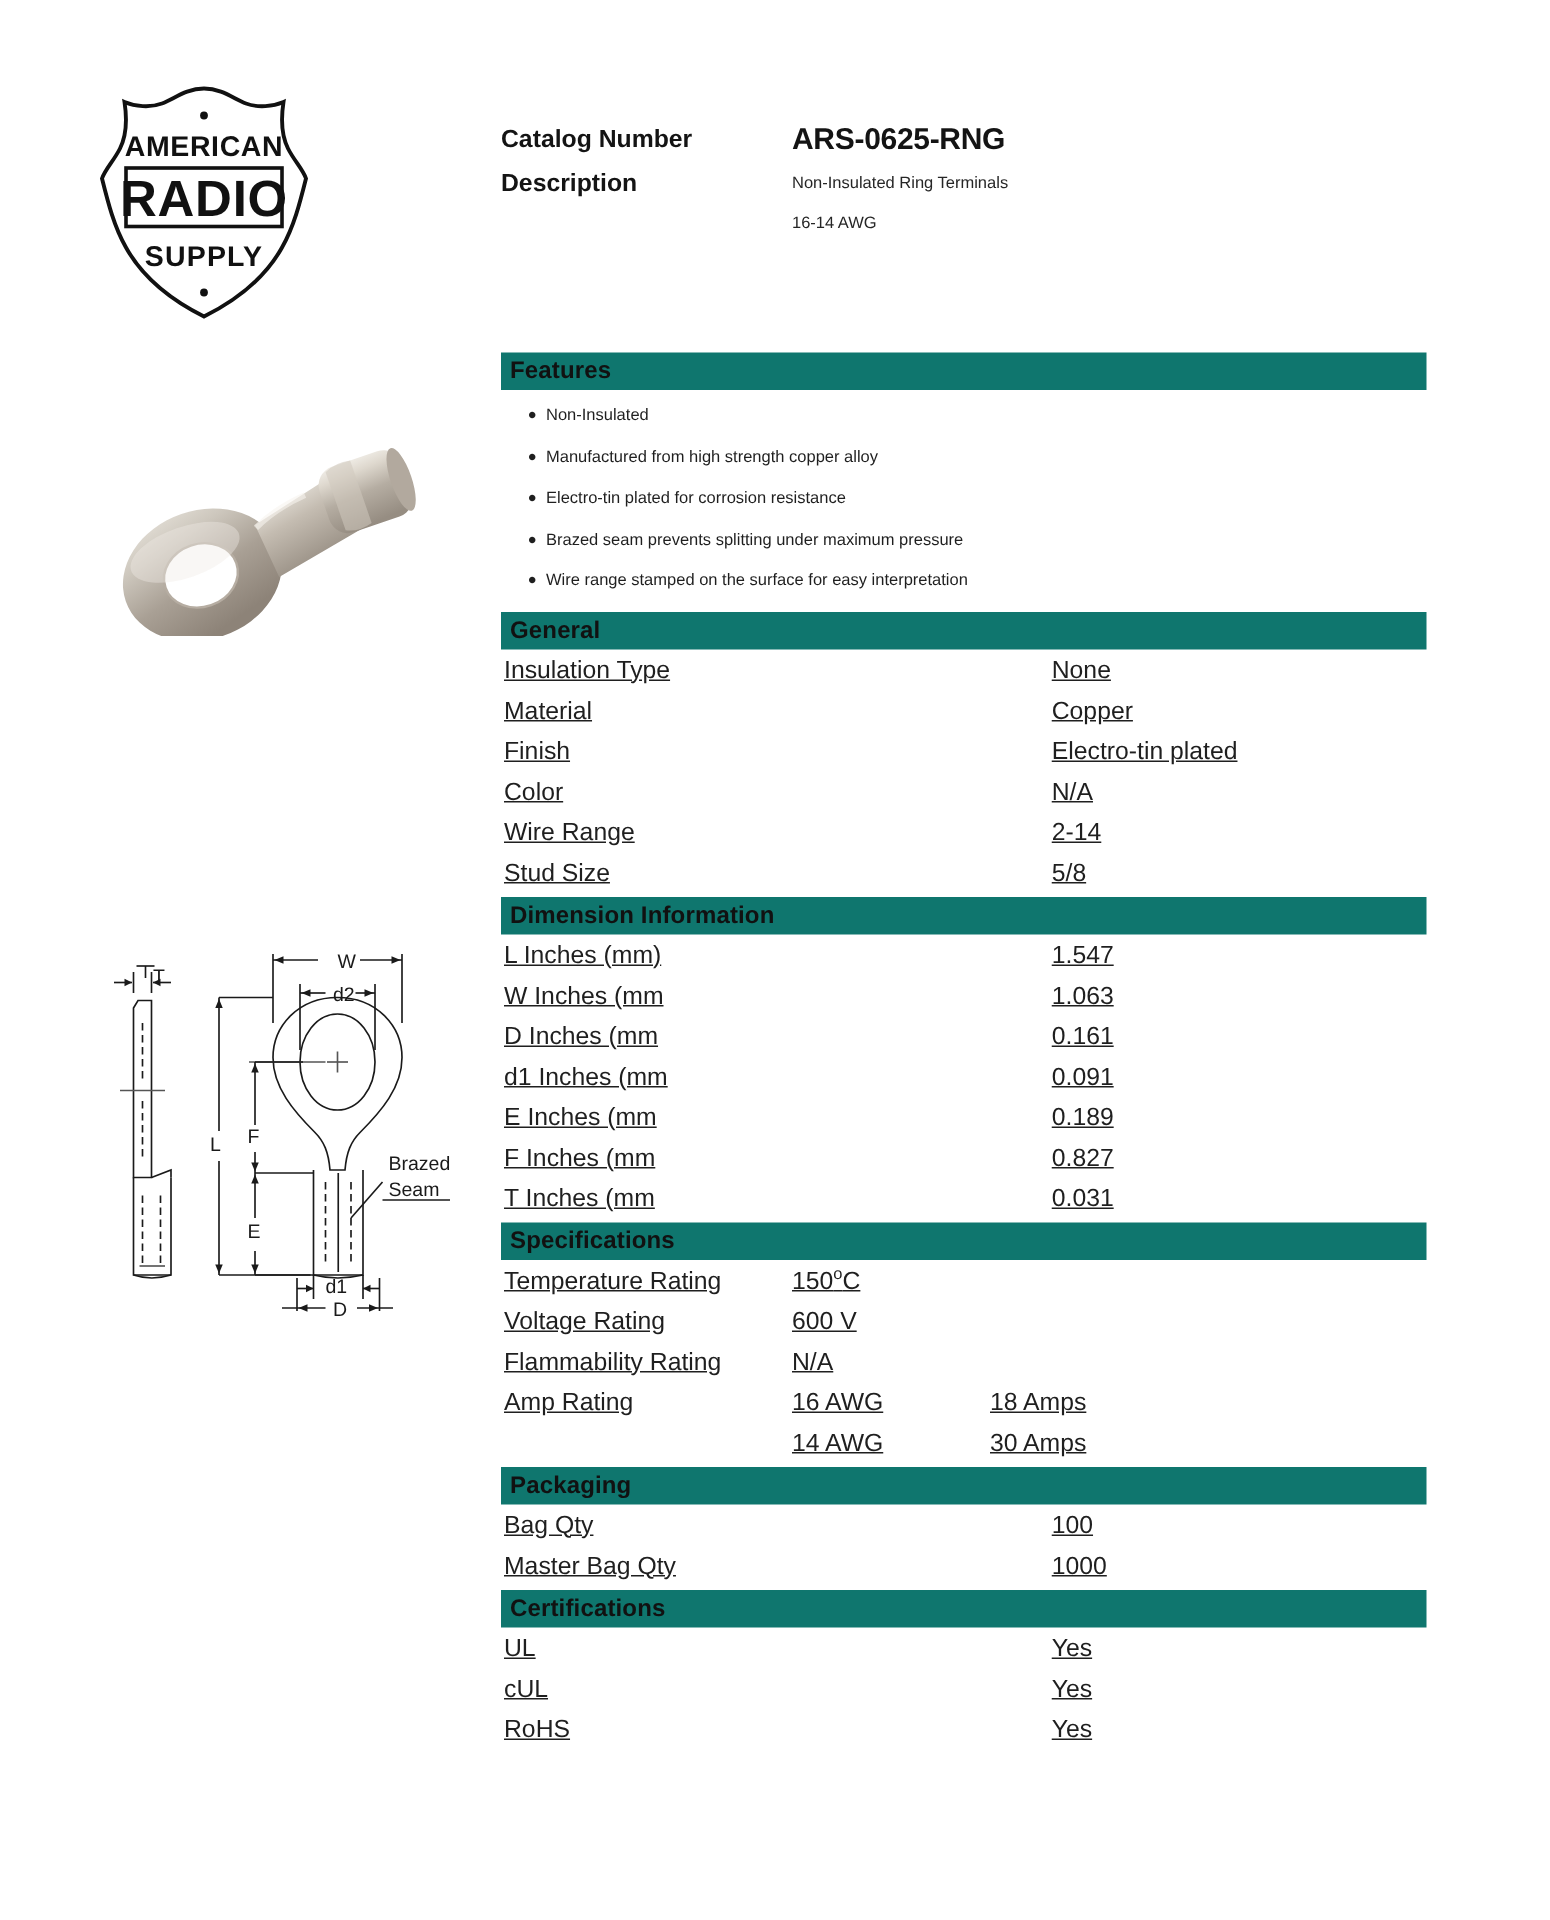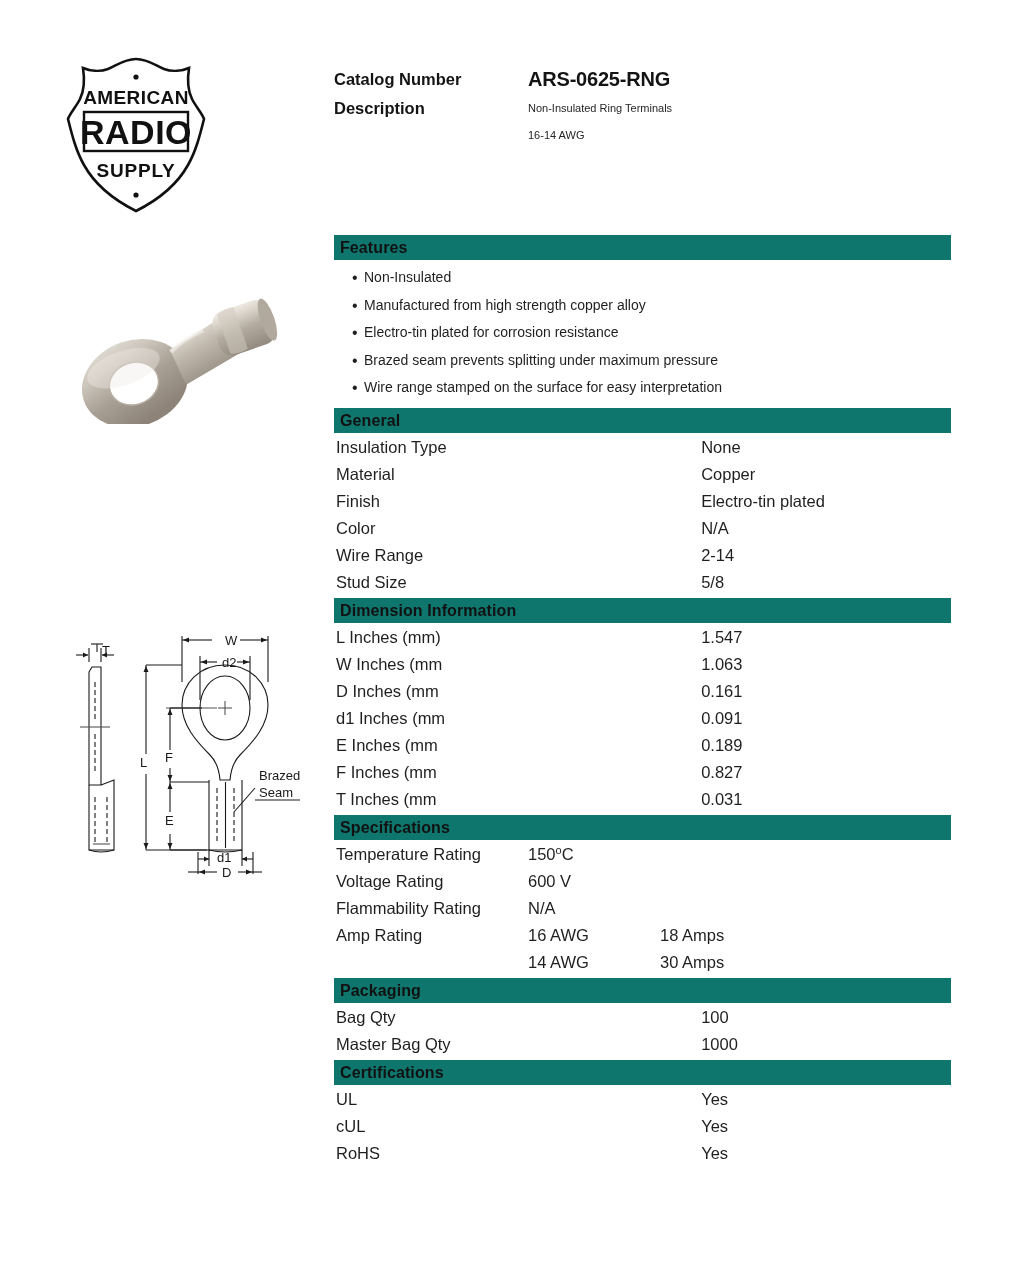--- a/index.html
+++ b/index.html
@@ -36,21 +36,21 @@
   #dimension-drawing {
     position: absolute;
     left: 62px; top: 622px;
     width: 248px; height: 258px;
   }
   #dimension-drawing svg { display:block; width:100%; height:100%; }
 
   
   #header-info {
     position: absolute;
-    left: 334px; top: 66px;
+    left: 334px; top: 80px;
     width: 620px;
   }
   .hdr-row { display: flex; align-items: flex-start; margin-bottom: 2px; }
   .hdr-label {
     width: 194px; flex: 0 0 194px;
     font-weight: bold;
     font-size: 16.5px;
     line-height: 27px;
     color: #141414;
   }
@@ -83,21 +83,21 @@
     color: #111111;
     letter-spacing: 0.1px;
   }
   .features-list {
     margin: 0; padding: 4px 0 6px 0;
     list-style: none;
   }
   .features-list li {
     position: relative;
     padding-left: 30px;
-    font-size: 14px;
+    font-size: 11px;
     line-height: 27.5px;
     color: #1f1f1f;
   }
   .features-list li::before {
     content: "\2022";
     position: absolute;
     left: 18px; top: 0;
     font-size: 16px;
     line-height: 27.5px;
   }
@@ -106,20 +106,21 @@
     border-collapse: collapse;
     padding-top: 2px;
   }
   .spec-table tr { height: 27px; }
   .spec-table td {
     font-size: 16.5px;
     line-height: 27px;
     color: #1f1f1f;
     vertical-align: top;
     padding: 0;
+    text-decoration: underline;
   }
   .spec-table td.k { width: 194px; padding-left: 2px; }
   .spec-table td.v { width: 132px; }
   .spec-table td.v2 { }
   .spec-body { padding: 1px 0 2px 0; }
   sup.deg { font-size: 11px; vertical-align: super; line-height: 0; }
 </style>
 </head>
 <body>
 

